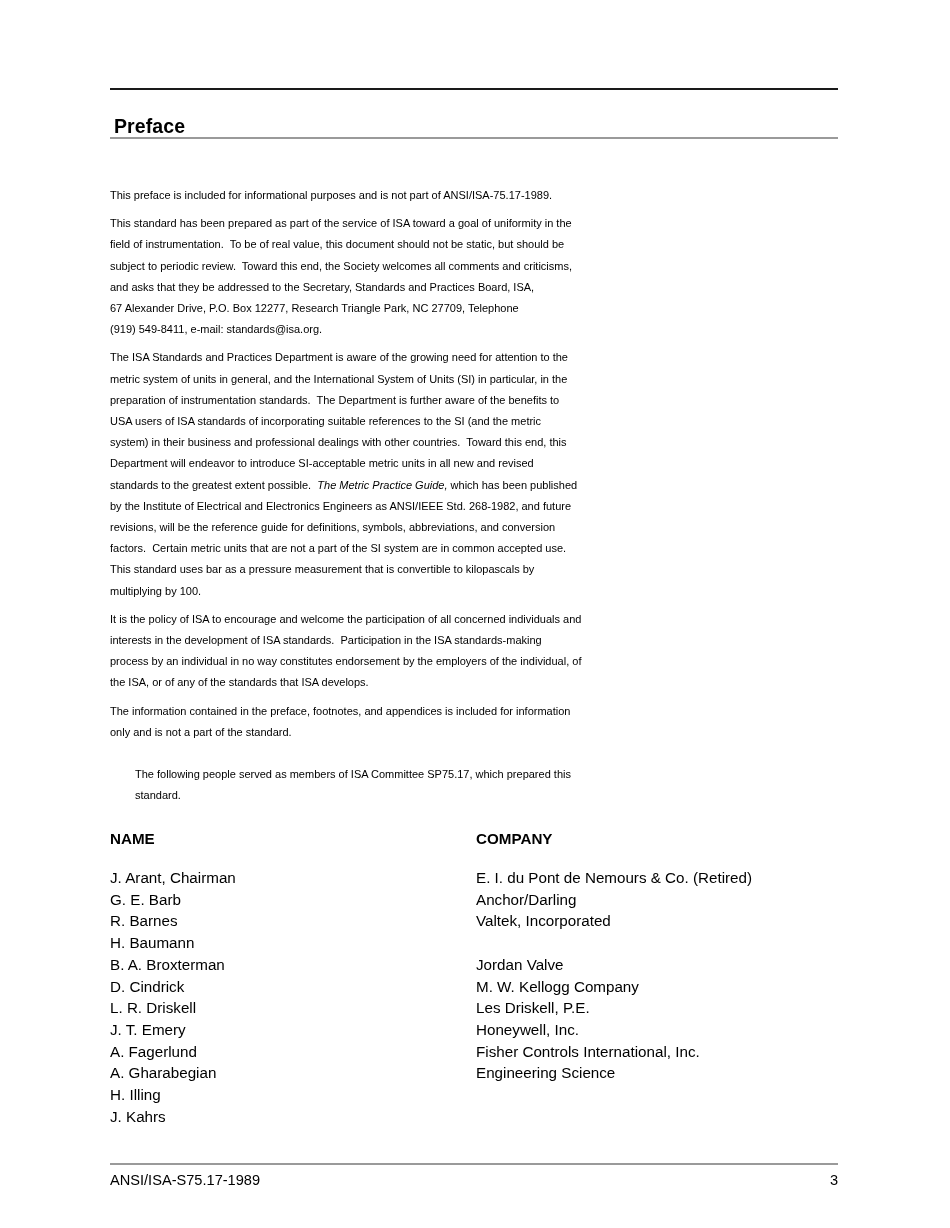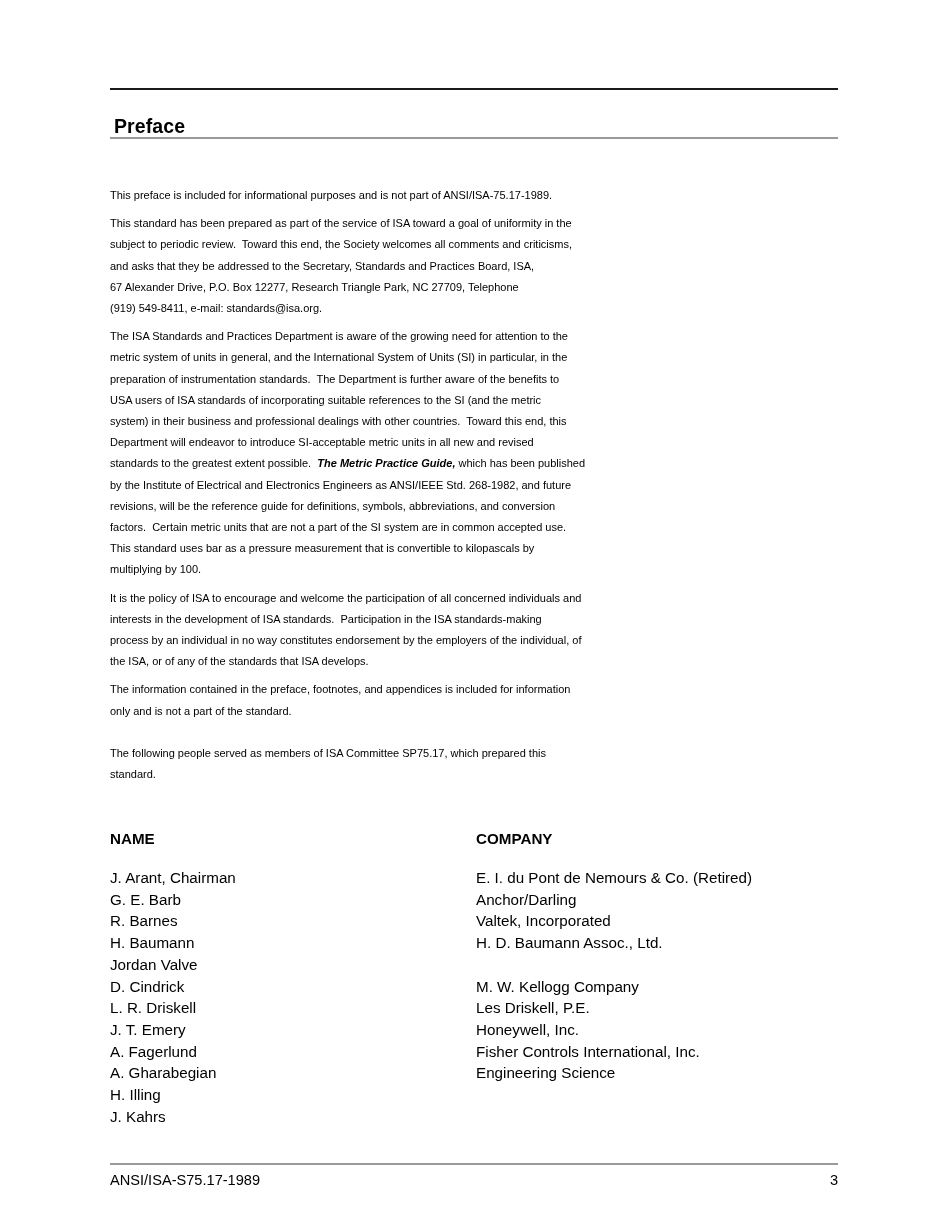--- a/index.html
+++ b/index.html
@@ -56,23 +56,24 @@
     width: 730px;
     font-size: 11px;
     line-height: 21.2px;
   }
   p.para {
     margin: 0 0 7px 0;
     padding: 0;
   }
   p.para.gap-big {
     margin-top: 21px;
+    margin-left: 25px;
   }
   .line { display: block; white-space: pre; }
-  .ital { font-style: italic; font-weight: bold; }
+  .ital { font-style: italic; }
 
   
   .committee {
     position: absolute;
     left: 110px;
     top: 828px;
     width: 730px;
     font-size: 15.2px;
   }
   .committee-head {
@@ -119,20 +120,21 @@
   <div class="header-rule-bottom"></div>
 
   <div class="body-block">
 
     <p class="para">
       <span class="line">This preface is included for informational purposes and is not part of ANSI/ISA-75.17-1989.</span>
     </p>
 
     <p class="para">
       <span class="line">This standard has been prepared as part of the service of ISA toward a goal of uniformity in the</span>
+      <span class="line">field of instrumentation.  To be of real value, this document should not be static, but should be</span>
       <span class="line">subject to periodic review.  Toward this end, the Society welcomes all comments and criticisms,</span>
       <span class="line">and asks that they be addressed to the Secretary, Standards and Practices Board, ISA,</span>
       <span class="line">67 Alexander Drive, P.O. Box 12277, Research Triangle Park, NC 27709, Telephone</span>
       <span class="line">(919) 549-8411, e-mail: standards@isa.org.</span>
     </p>
 
     <p class="para">
       <span class="line">The ISA Standards and Practices Department is aware of the growing need for attention to the</span>
       <span class="line">metric system of units in general, and the International System of Units (SI) in particular, in the</span>
       <span class="line">preparation of instrumentation standards.  The Department is further aware of the benefits to</span>
@@ -179,23 +181,23 @@
       <div class="committee-row">
         <div class="col-name">G. E. Barb</div>
         <div class="col-company">Anchor/Darling</div>
       </div>
       <div class="committee-row">
         <div class="col-name">R. Barnes</div>
         <div class="col-company">Valtek, Incorporated</div>
       </div>
       <div class="committee-row">
         <div class="col-name">H. Baumann</div>
-        <div class="col-company">H. D. Baumann Assoc., Ltd.</div>
-      </div>
-      <div class="committee-row">
+      </div>
+      <div class="committee-row">
+        <div class="col-name">B. A. Broxterman</div>
         <div class="col-company">Jordan Valve</div>
       </div>
       <div class="committee-row">
         <div class="col-name">D. Cindrick</div>
         <div class="col-company">M. W. Kellogg Company</div>
       </div>
       <div class="committee-row">
         <div class="col-name">L. R. Driskell</div>
         <div class="col-company">Les Driskell, P.E.</div>
       </div>

